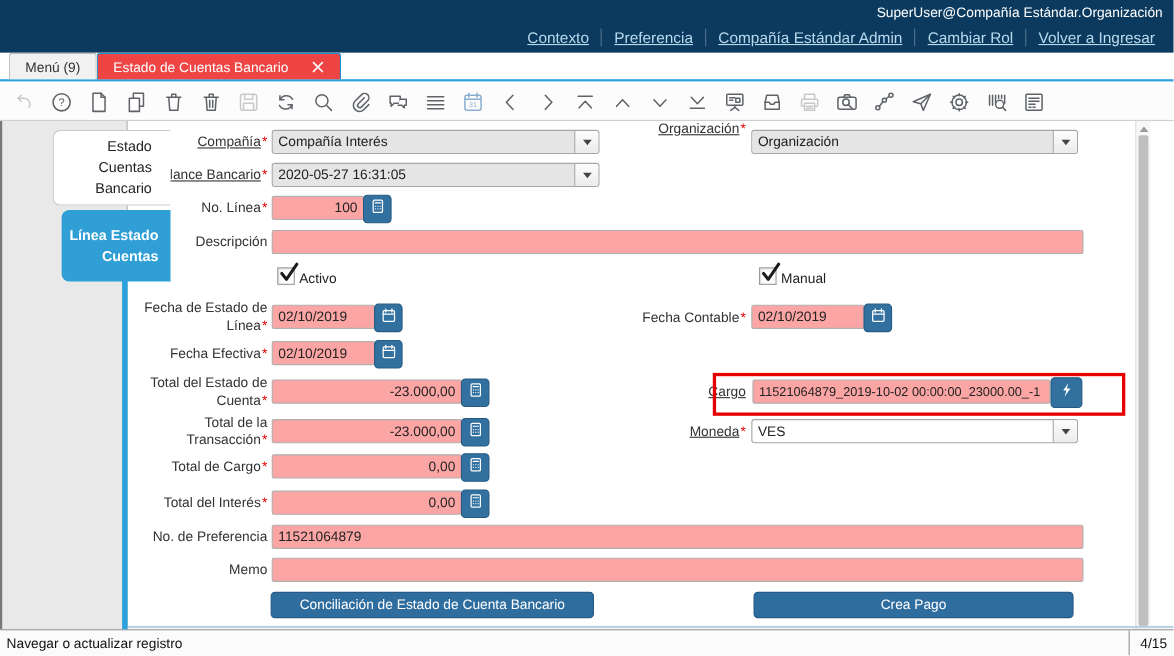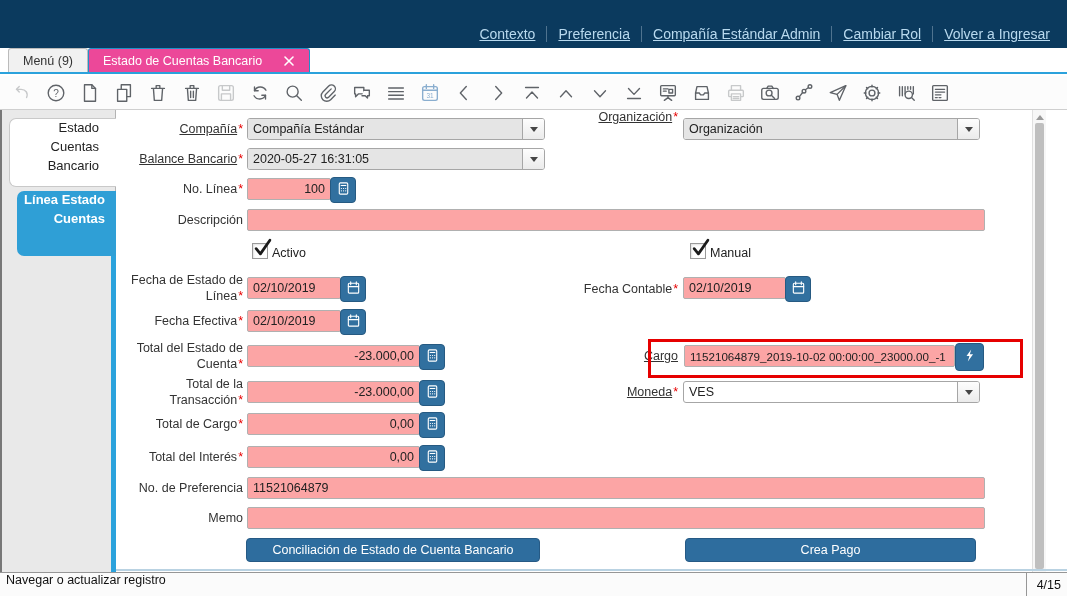--- a/index.html
+++ b/index.html
@@ -11,49 +11,49 @@
   .topbar{left:0;top:0;width:1067px;height:48px;background:#0b3a5e;}
   .user-line{position:absolute;top:4px;right:10px;color:#fff;font-size:12.5px;}
   .top-links{position:absolute;top:25px;right:6px;display:flex;align-items:center;height:18px;}
   .top-links a{color:#b8d9ee;font-size:14px;text-decoration:underline;padding:0 11px;white-space:nowrap;cursor:pointer;}
   .top-links .sep{width:1px;height:16px;background:#4f738f;}
 
   
   .tabbar{left:0;top:48px;width:1067px;height:26px;background:#fff;border-bottom:2px solid #2ba2dc;display:flex;align-items:flex-end;}
   .tab{height:24px;line-height:24px;font-size:12.5px;padding:0 14px;border-radius:3px 3px 0 0;box-sizing:border-box;}
   .tab.inactive{background:#f1f1f1;border:1px solid #bbb;border-bottom:none;color:#333;margin-left:8px;}
-  .tab.active{background:#ec4899;color:#fff;border:1px solid #2090c9;border-bottom:none;display:flex;align-items:center;gap:21px;text-align:right;}
+  .tab.active{background:#ef4444;color:#fff;border:1px solid #2090c9;border-bottom:none;display:flex;align-items:center;gap:21px;text-align:right;}
   .tab-close{display:flex;align-items:center;}
 
   
   .toolbar{left:0;top:76px;width:1067px;height:34px;background:#fcfcfc;border-bottom:1px solid #cfcfcf;
            display:flex;align-items:center;gap:10px;padding-left:10px;}
   .tb-btn{width:24px;height:24px;display:flex;align-items:center;justify-content:center;cursor:pointer;flex:0 0 auto;}
   .tb-btn.disabled{opacity:.33;cursor:default;}
   .tb-btn.cal svg{stroke:#8aaecf;}
   .tb-btn.cal svg text{fill:#8aaecf;}
   .tb-ic{display:flex;}
 
   
   .sidebar{left:0;top:110px;width:116px;height:462px;background:#e9e9e9;border-left:2px solid #787878;border-right:1px solid #b3b3b3;}
   .side-strip{left:111px;top:191px;width:5px;height:381px;background:#2ba2dc;z-index:2;}
-  .side-tab{position:absolute;box-sizing:border-box;display:flex;flex-direction:column;justify-content:flex-start;
-            text-align:right;font-size:13px;line-height:1.45;border-radius:7px 0 0 7px;z-index:3;cursor:pointer;}
+  .side-tab{position:absolute;box-sizing:border-box;display:flex;flex-direction:column;justify-content:center;
+            text-align:right;font-size:13px;line-height:1.45;border-radius:7px 0 0 7px;z-index:3;cursor:pointer;margin-left:39px;}
   .side-tab.plain{left:9px;top:118px;width:107px;height:69px;background:#fff;border:1px solid #c9c9c9;border-right:none;color:#222;padding-right:17px;}
   .side-tab.sel{left:17px;top:191px;width:99px;height:65px;background:#2f9fd6;color:#fff;font-weight:bold;padding-right:11px;}
 
   
   .scrollbar{left:1032px;top:110px;width:14px;height:462px;background:#f7f7f7;border-left:1px solid #e0e0e0;}
   .sb-up{position:absolute;left:3px;top:5px;width:0;height:0;border-left:4px solid transparent;border-right:4px solid transparent;border-bottom:5px solid #9a9a9a;}
   .sb-thumb{position:absolute;left:2px;top:13px;width:9px;height:446px;background:#bfbfbf;border-radius:2px;}
   .content-bottom-line{left:116px;top:569px;width:951px;height:2px;background:#b9d2e2;}
 
   
   .statusbar{left:0;top:572px;width:1067px;height:24px;background:#fbfbfb;border-top:1px solid #969696;
-             display:flex;align-items:flex-start;font-size:12.5px;color:#111;}
+             display:flex;align-items:center;font-size:12.5px;color:#111;}
   .status-msg{flex:1;padding-left:6px;}
   .status-rec{border-left:1px solid #969696;height:100%;display:flex;align-items:center;padding:0 6px 0 10px;}
 
   
   .lbl{position:absolute;font-size:12.5px;color:#333;text-align:right;line-height:1.3;}
   .lbl .u{text-decoration:underline;}
   .req{color:#e60000;margin-left:1px;}
   .lcol{left:117px;width:126px;}
   .rcol{left:556px;width:122px;}
   input.fld{position:absolute;height:22px;border:1px solid #b0b0b0;border-radius:2px;font-size:12.5px;
@@ -71,20 +71,21 @@
   .cb svg{position:absolute;left:0px;top:-7px;}
   .cb-lbl{position:absolute;font-size:12.5px;color:#222;}
   .action-btn{position:absolute;height:24px;background:#2e6d9e;border:1px solid #265a85;border-radius:4px;color:#fff;
               font-size:12.5px;text-align:center;line-height:22px;cursor:pointer;box-sizing:border-box;}
   .highlight{position:absolute;left:648px;top:339px;width:369px;height:33px;border:3px solid #e60000;z-index:6;pointer-events:none;}
 </style>
 </head>
 <body>
 
 <div class="abs topbar">
+  <div class="user-line">SuperUser@Compañía Estándar.Organización</div>
   <div class="top-links">
     <a>Contexto</a>
       <span class="sep"></span>
     <a>Preferencia</a>
       <span class="sep"></span>
     <a>Compañía Estándar Admin</a>
       <span class="sep"></span>
     <a>Cambiar Rol</a>
       <span class="sep"></span>
     <a>Volver a Ingresar</a>
@@ -359,21 +360,21 @@
 <div class="lbl lcol" style="top:449px"><span>Total del Interés</span><span class="req">*</span></div>
 <div class="lbl lcol" style="top:480px"><span>No. de Preferencia</span></div>
 <div class="lbl lcol" style="top:510px"><span>Memo</span></div>
 
 <div class="lbl rcol" style="top:109px"><span class="u">Organización</span><span class="req">*</span></div>
 <div class="lbl rcol" style="top:281px"><span>Fecha Contable</span><span class="req">*</span></div>
 <div class="lbl rcol" style="top:348px"><span class="u">Cargo</span></div>
 <div class="lbl rcol" style="top:384px"><span class="u">Moneda</span><span class="req">*</span></div>
 
 <div class="combo gray" style="left:247px;top:118px;width:298px">
-  <span class="ctext">Compañía Estándar</span>
+  <span class="ctext">Compañía Interés</span>
   <span class="cbtn"></span>
 </div>
 <div class="combo gray" style="left:683px;top:118px;width:297px">
   <span class="ctext">Organización</span>
   <span class="cbtn"></span>
 </div>
 
 <div class="combo gray" style="left:247px;top:148px;width:298px">
   <span class="ctext">2020-05-27 16:31:05</span>
   <span class="cbtn"></span>

